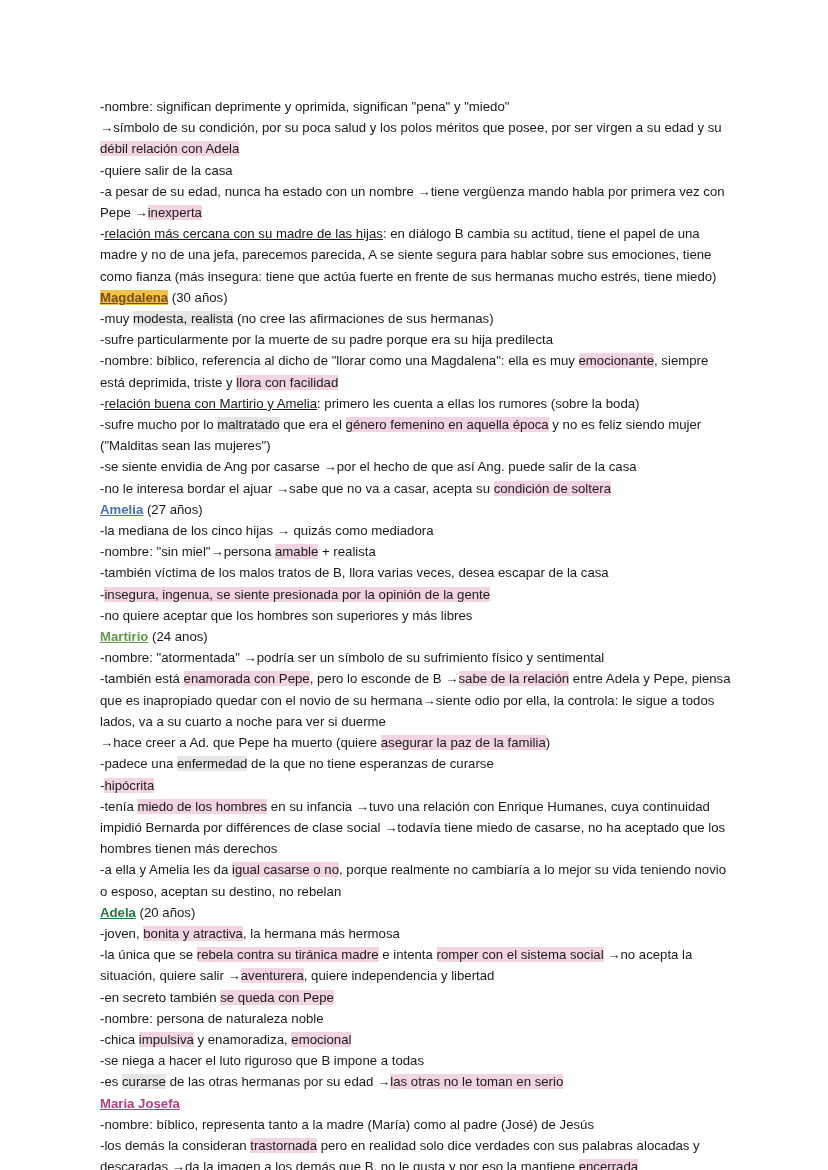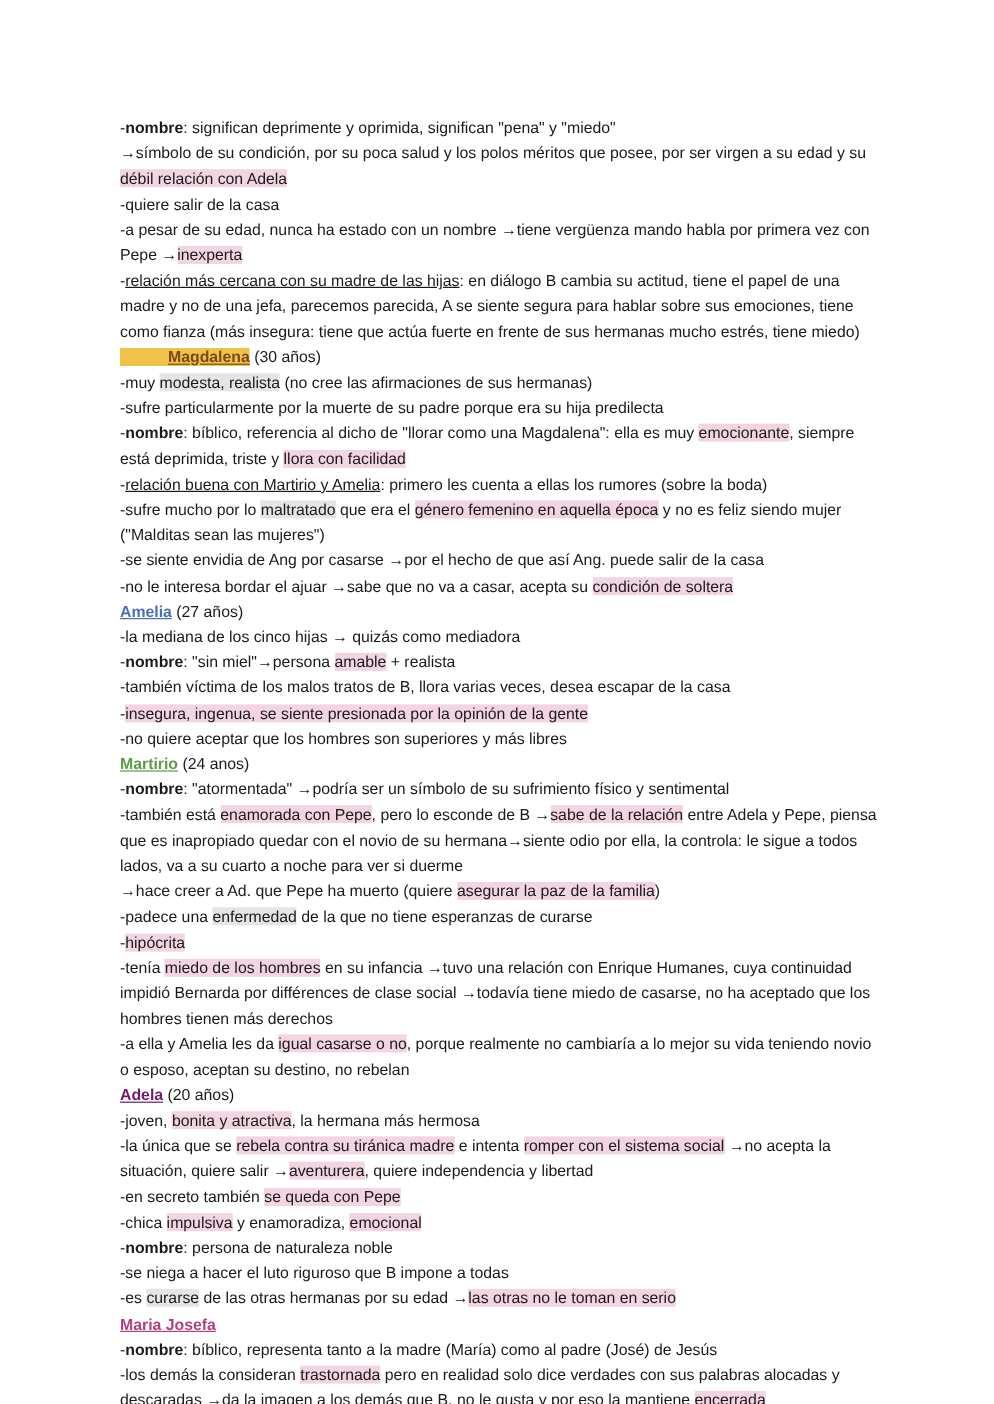--- a/index.html
+++ b/index.html
@@ -27,51 +27,50 @@
     line-height: 21.2px;
   }
   .line {
     margin: 0;
     padding: 0;
   }
   .para {
     margin: 0 0 0 0;
   }
   b, .b {
-    font-weight: bold;
+    font-weight: normal;
   }
   .hl-pink {
     background: #f2d4e2;
   }
   .hl-pink-lt {
     background: #e5e5e5;
   }
   .heading {
     margin-top: 0;
   }
   .name-mag {
     background: #f0c24a;
     color: #7a4b16;
     font-weight: bold;
     text-decoration: underline;
-    padding-left: 40px;
   }
   .name-ame {
     color: #4a6fb5;
     font-weight: bold;
     text-decoration: underline;
   }
   .name-mar {
     color: #5f9c4a;
     font-weight: bold;
     text-decoration: underline;
     text-align: center;
   }
   .name-ade {
-    color: #701a75;
+    color: #15803d;
     font-weight: bold;
     text-decoration: underline;
   }
   .name-mj {
     color: #b2417f;
     font-weight: bold;
     text-decoration: underline;
   }
   .u {
     text-decoration: underline;
@@ -115,22 +114,22 @@
         <div class="line"><span>-padece una </span><span class="hl-pink-lt">enfermedad</span><span> de la que no tiene esperanzas de curarse</span></div>
         <div class="line"><span>-</span><span class="hl-pink">hipócrita</span></div>
         <div class="line"><span>-tenía </span><span class="hl-pink">miedo de los hombres</span><span> en su infancia →tuvo una relación con Enrique Humanes, cuya continuidad impidió Bernarda por différences de clase social →todavía tiene miedo de casarse, no ha aceptado que los hombres tienen más derechos</span></div>
         <div class="line"><span>-a ella y Amelia les da </span><span class="hl-pink">igual casarse o no</span><span>, porque realmente no cambiaría a lo mejor su vida teniendo novio o esposo, aceptan su destino, no rebelan</span></div>
       </div>
       <div class="para">
         <div class="line heading"><span class="name-ade">Adela</span><span> (20 años)</span></div>
         <div class="line"><span>-joven, </span><span class="hl-pink">bonita y atractiva</span><span>, la hermana más hermosa</span></div>
         <div class="line"><span>-la única que se </span><span class="hl-pink">rebela contra su tiránica madre</span><span> e intenta </span><span class="hl-pink">romper con el sistema social</span><span> →no acepta la situación, quiere salir →</span><span class="hl-pink">aventurera</span><span>, quiere independencia y libertad</span></div>
         <div class="line"><span>-en secreto también </span><span class="hl-pink">se queda con Pepe</span></div>
+        <div class="line"><span>-</span><span class="b">nombre</span><span>: persona de naturaleza noble</span></div>
         <div class="line"><span>-chica </span><span class="hl-pink">impulsiva</span><span> y enamoradiza, </span><span class="hl-pink">emocional</span></div>
-        <div class="line"><span>-</span><span class="b">nombre</span><span>: persona de naturaleza noble</span></div>
         <div class="line"><span>-se niega a hacer el luto riguroso que B impone a todas</span></div>
         <div class="line"><span>-es </span><span class="hl-pink-lt">curarse</span><span> de las otras hermanas por su edad →</span><span class="hl-pink">las otras no le toman en serio</span></div>
       </div>
       <div class="para">
         <div class="line heading"><span class="name-mj">Maria Josefa</span></div>
         <div class="line"><span>-</span><span class="b">nombre</span><span>: bíblico, representa tanto a la madre (María) como al padre (José) de Jesús</span></div>
         <div class="line"><span>-los demás la consideran </span><span class="hl-pink">trastornada</span><span> pero en realidad solo dice verdades con sus palabras alocadas y descaradas →da la imagen a los demás que B. no le gusta y por eso la mantiene </span><span class="hl-pink">encerrada</span></div>
       </div>
     </div>
 </div>

